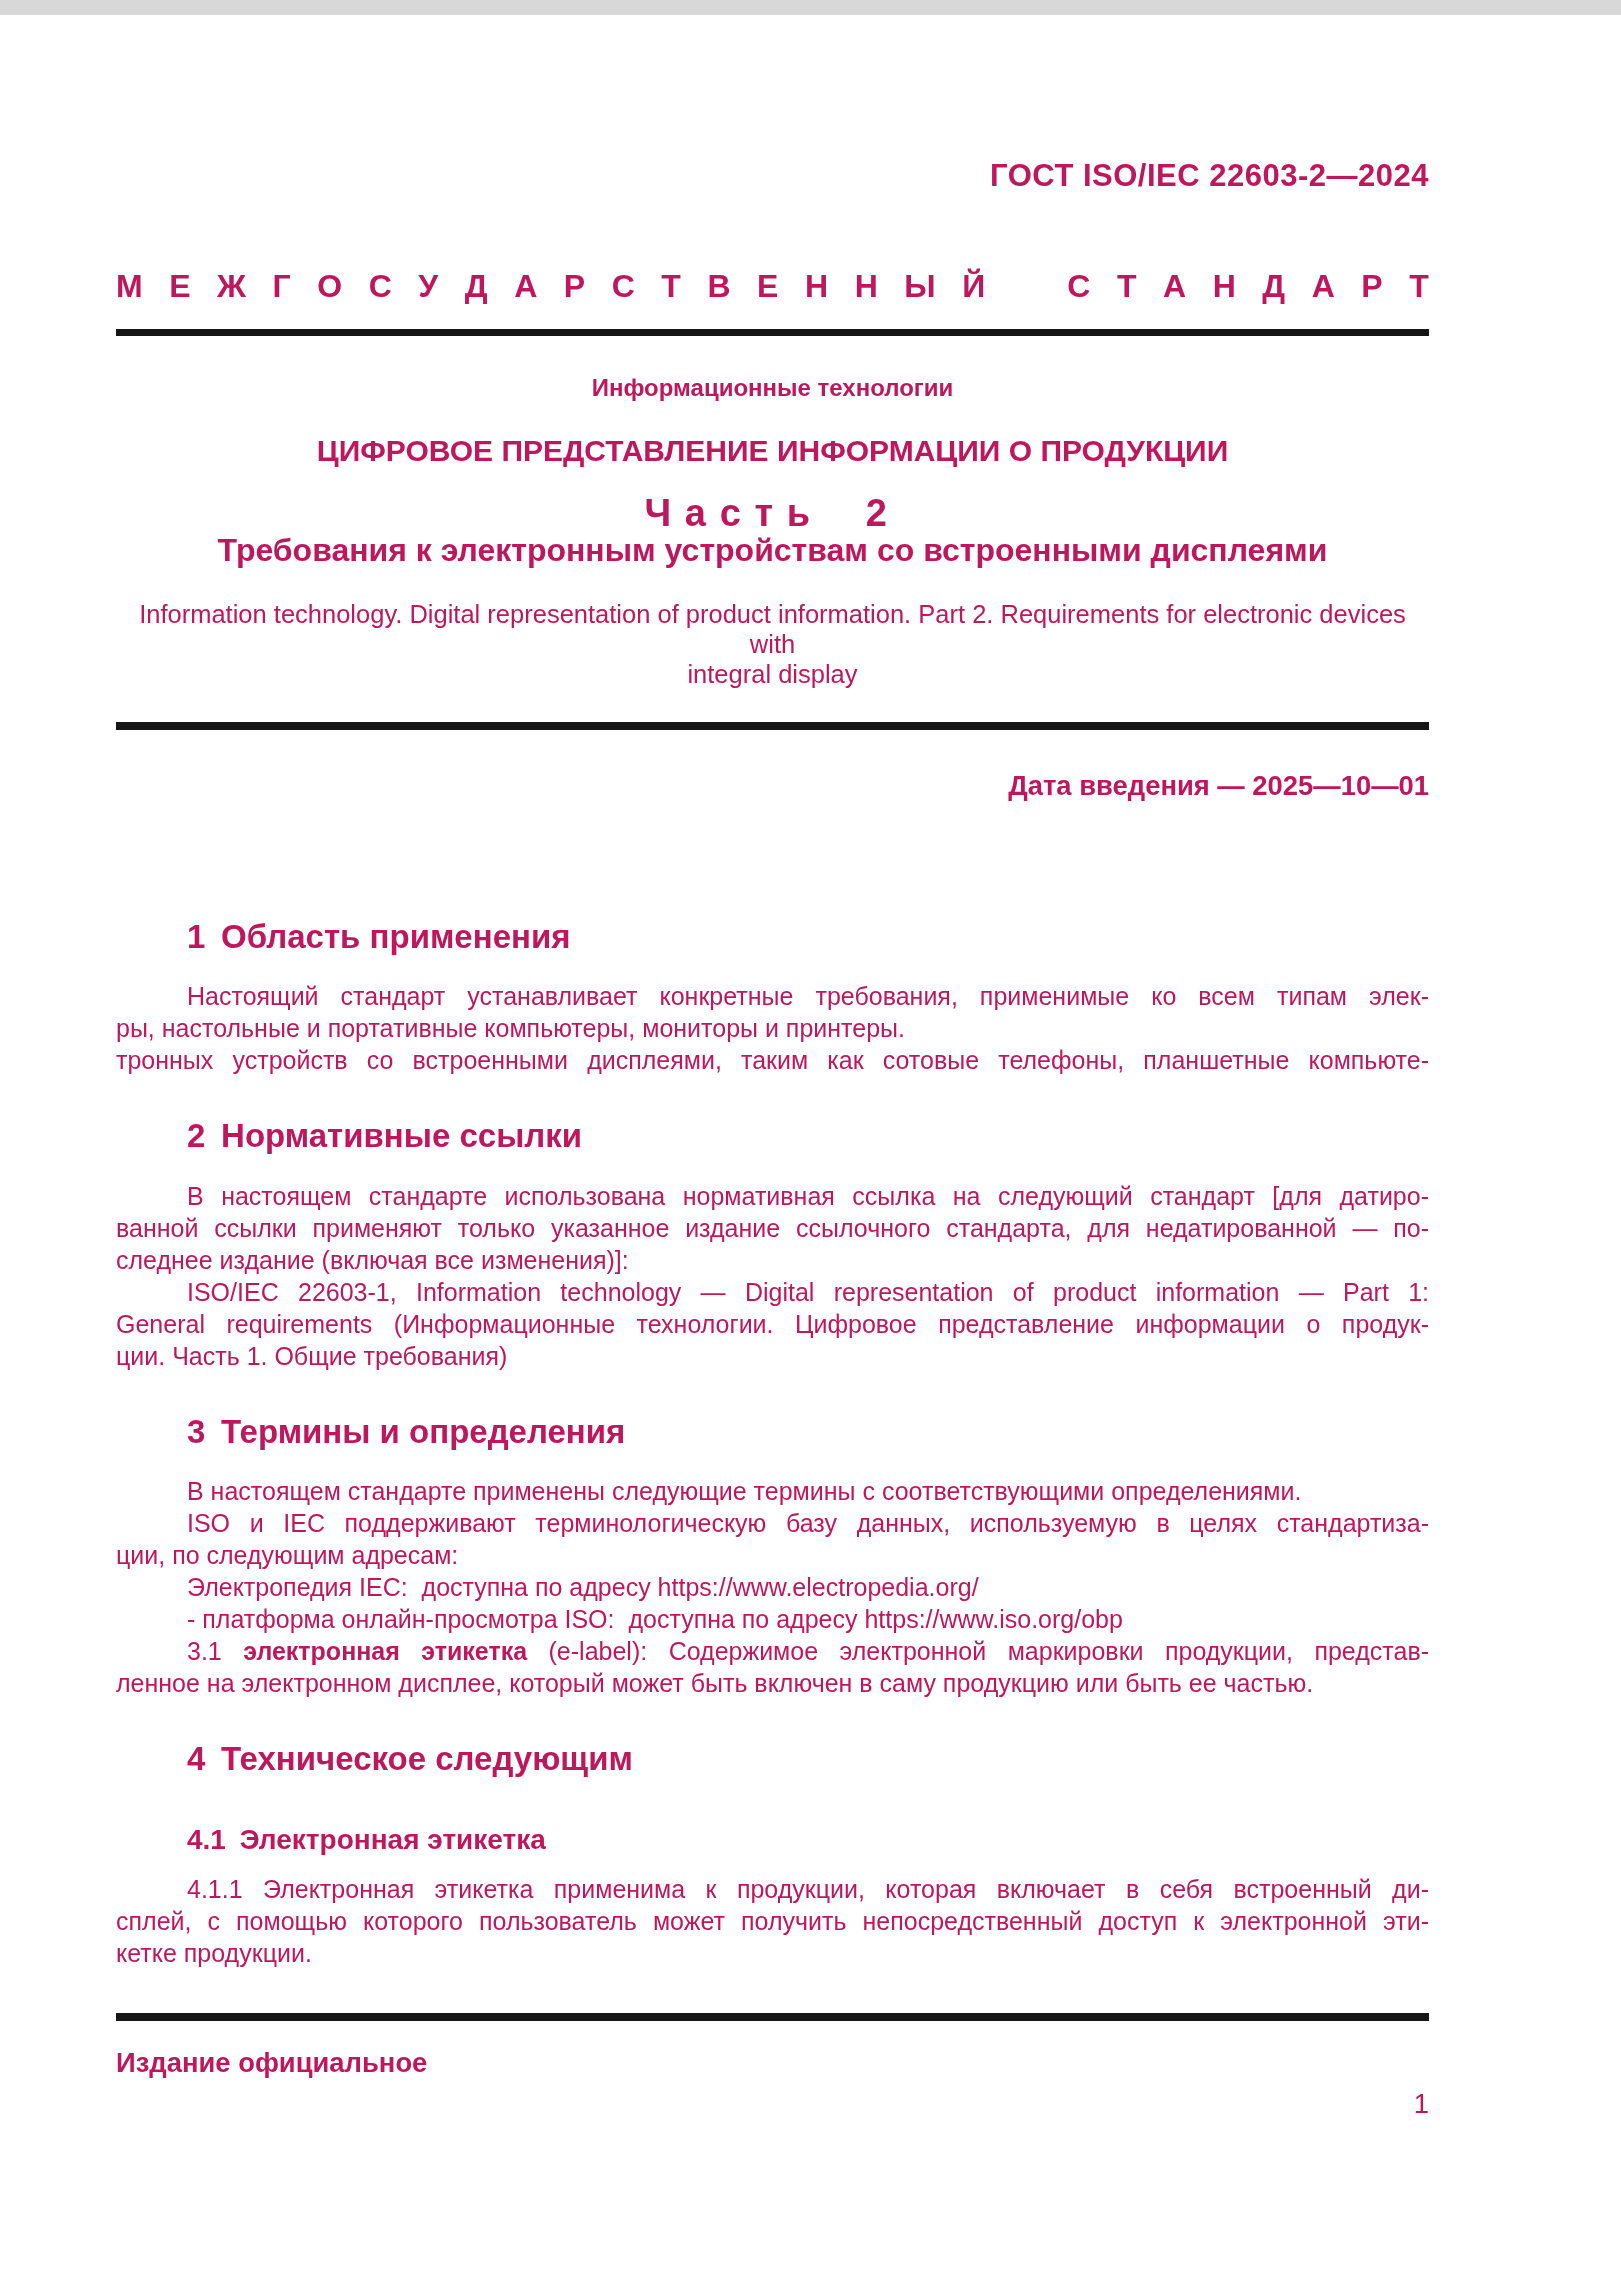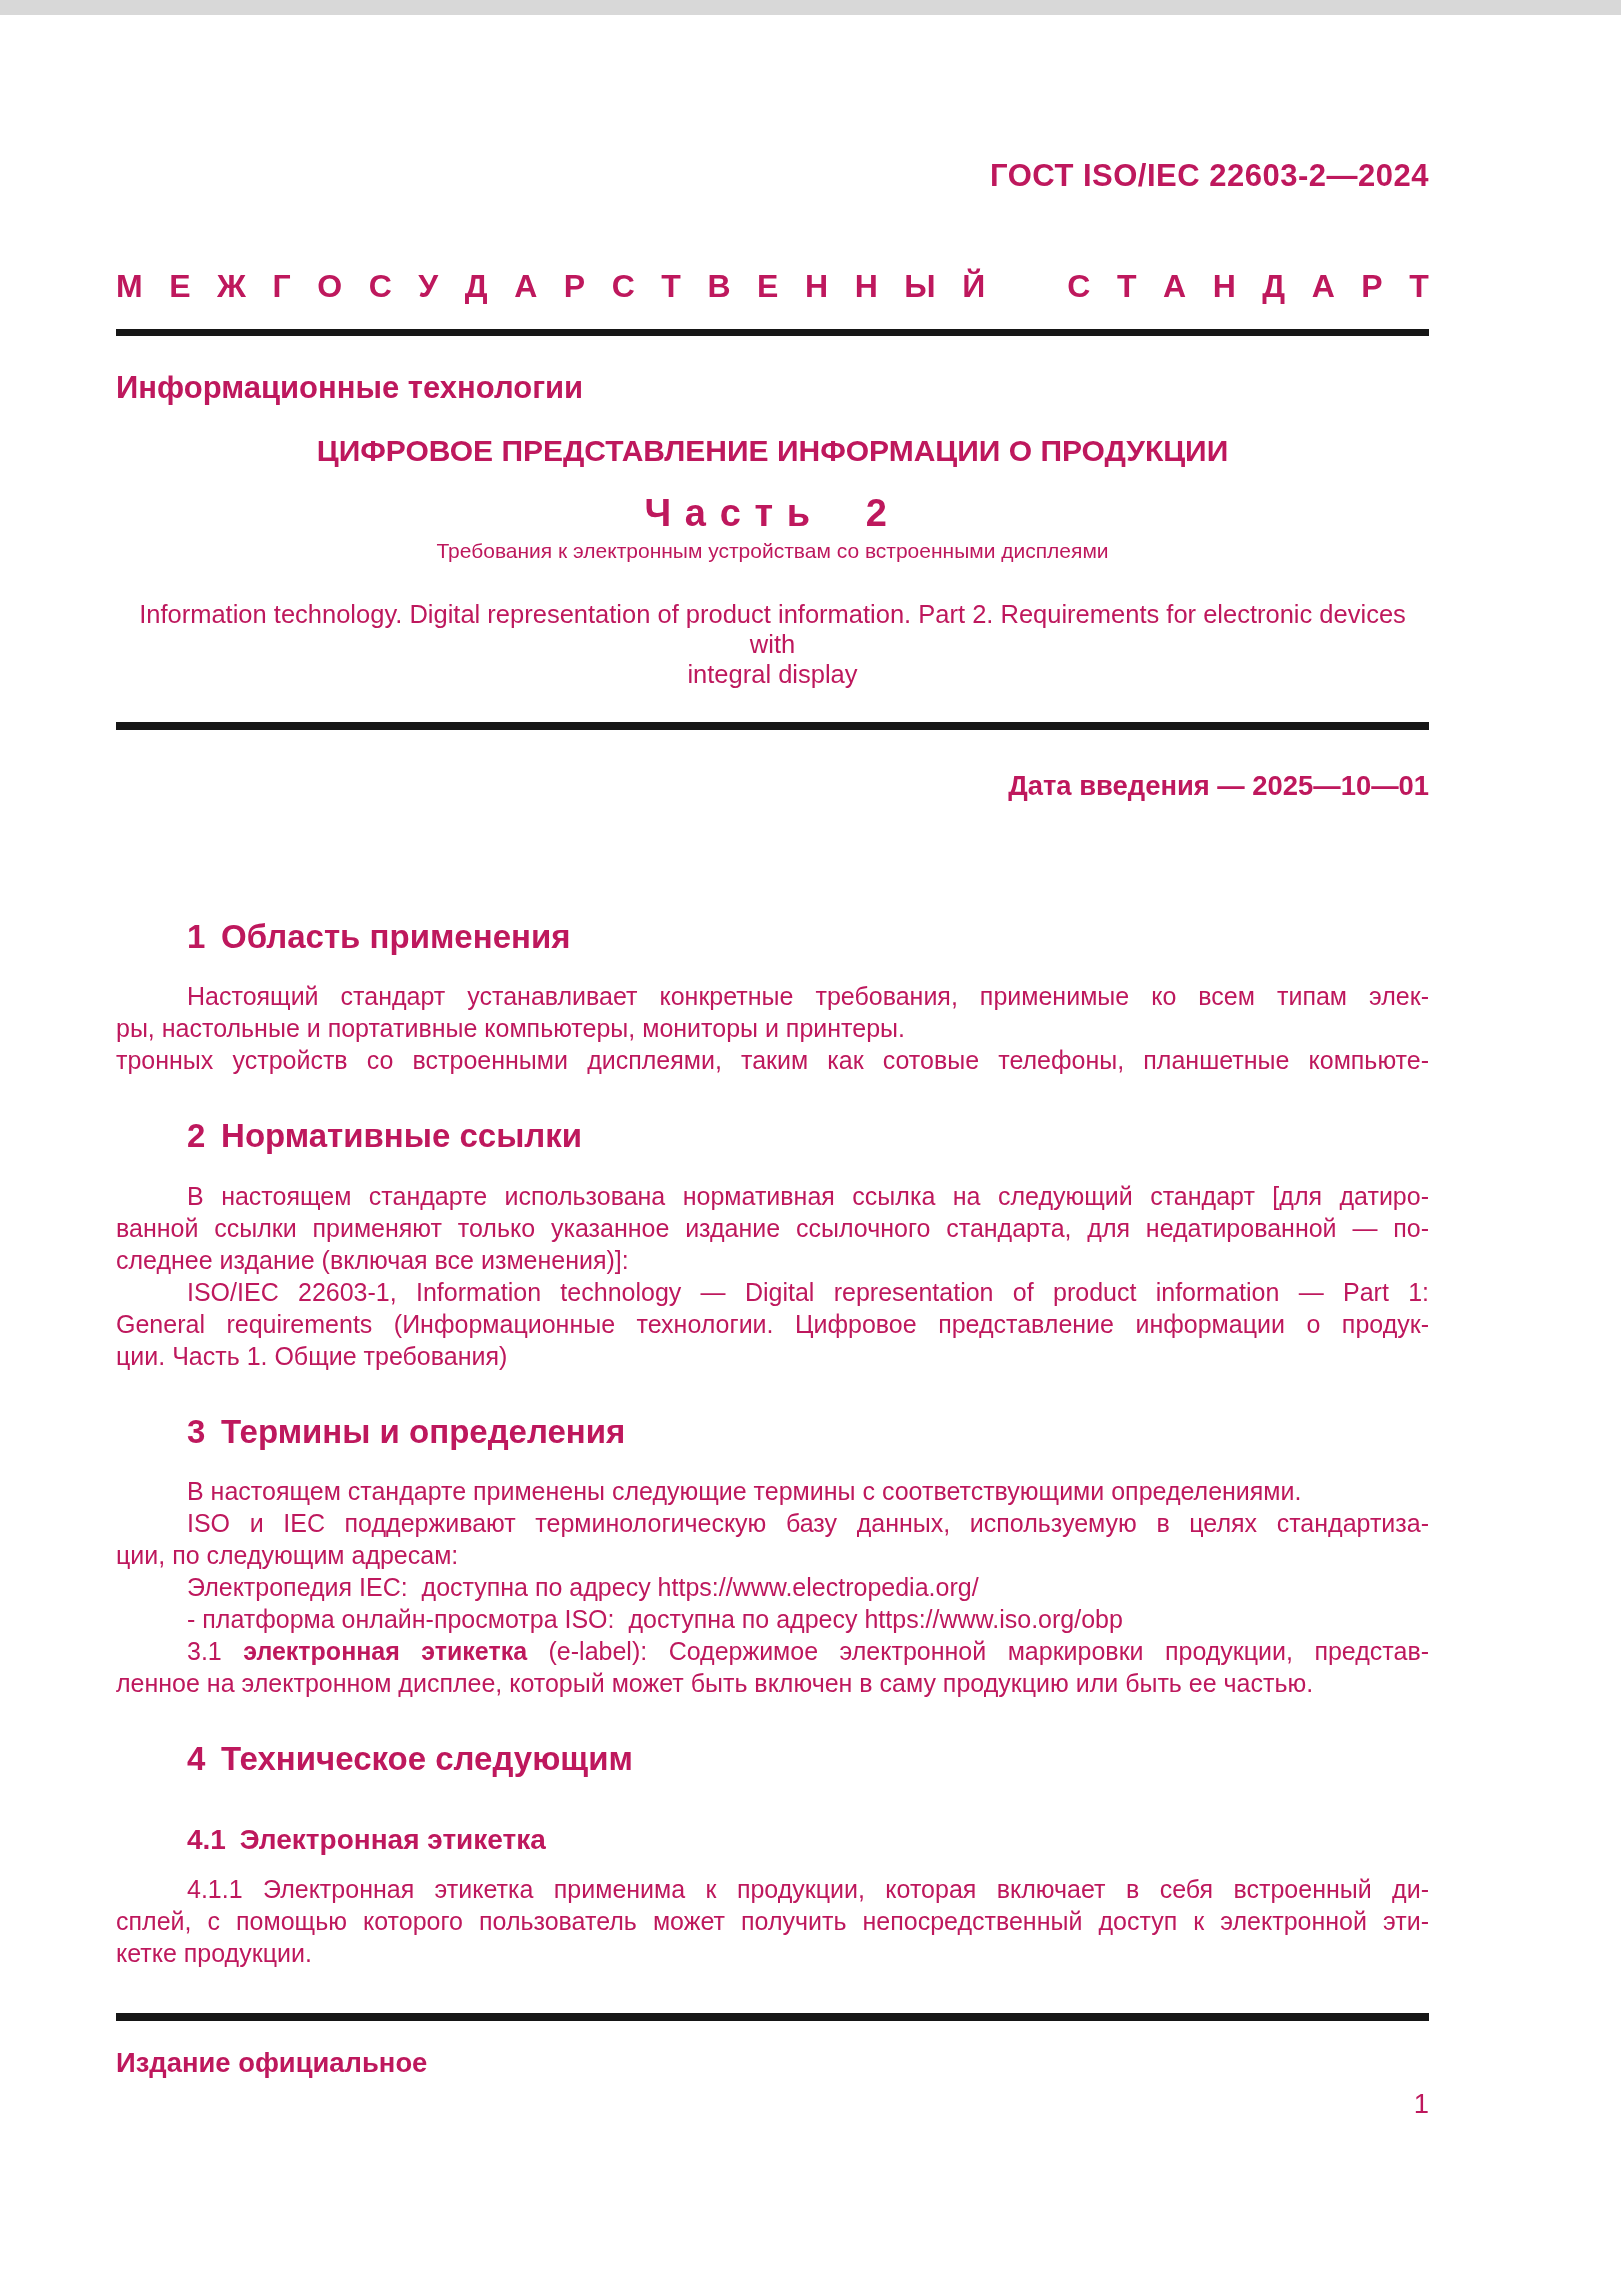--- a/index.html
+++ b/index.html
@@ -14,24 +14,24 @@
   }
   .content { position:absolute; left:116px; top:0; width:1313px; }
 
   .doc-code   { margin-top:143px; text-align:right; font-size:31px; font-weight:bold; line-height:35px; letter-spacing:0.5px; }
   .banner     { margin-top:74px; display:flex; justify-content:space-between; font-size:32px; font-weight:bold; line-height:39px; }
   .banner .sp { width:29px; }
   .rule       { height:7.8px; background:#161616; }
   .rule-1     { margin-top:22.5px; }
   .rule-2     { margin-top:33px; }
 
-  .title-subject    { margin-top:35px; font-size:31px; font-weight:bold; line-height:33px; }
+  .title-subject    { margin-top:35px; text-align:center; font-size:24px; font-weight:bold; line-height:33px; }
   .title-main       { margin-top:27.4px; text-align:center; font-size:30px; font-weight:bold; line-height:37px; }
   .title-part-label { margin-top:27.4px; text-align:center; font-size:38px; font-weight:bold; line-height:35px; letter-spacing:13.7px; word-spacing:17.6px; }
-  .title-part       { margin-top:2px;  text-align:center; font-size:21px; font-weight:normal; line-height:35px; }
+  .title-part       { margin-top:2px;  text-align:center; font-size:32px; font-weight:bold; line-height:35px; }
   .title-en         { margin-top:31px; text-align:center; font-size:25.5px; line-height:30px; }
   .date             { margin-top:39px; text-align:right; font-size:27.4px; font-weight:bold; line-height:33px; }
 
   .section-heading { margin:39px 0 23.5px 0; padding-left:71px; font-size:33px; line-height:41px; font-weight:bold; }
   .sections > .section:first-child > .section-heading { margin-top:114px; }
   .section-heading .num { margin-right:15.7px; }
   .sub-heading { margin:43px 0 15.7px 0; padding-left:71px; font-size:28px; line-height:35px; font-weight:bold; }
   .sub-heading .num { margin-right:13.7px; }
   .section-heading + .sub-heading { margin-top:43px; }
 

